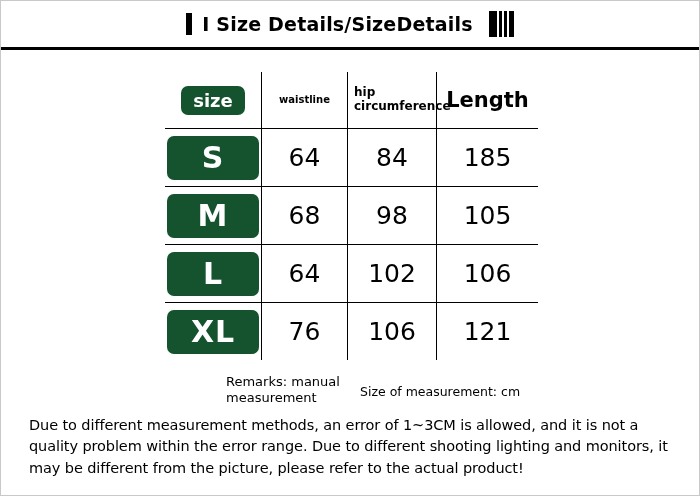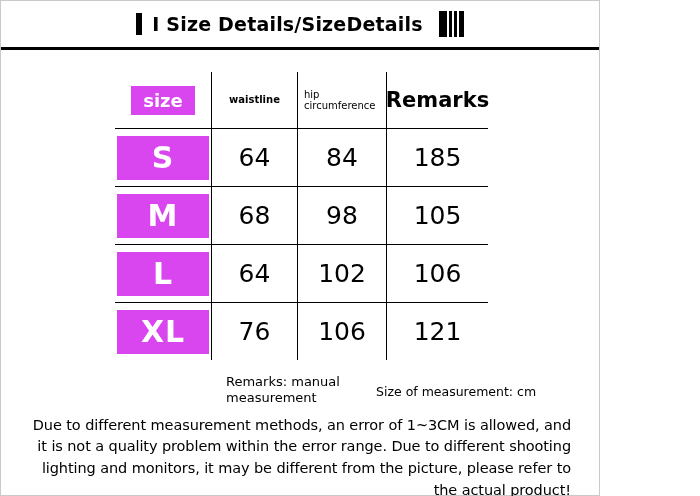--- a/index.html
+++ b/index.html
@@ -9,21 +9,21 @@
   body {
     width: 700px;
     height: 496px;
     background: #ffffff;
     font-family: "DejaVu Sans", sans-serif;
     color: #000000;
     overflow: hidden;
   }
   .page {
     position: relative;
-    width: 600px;
+    width: 700px;
     height: 496px;
     box-sizing: border-box;
     border: 1px solid #c9c9c9;
     background: #ffffff;
   }
 
   
   .header {
     position: relative;
     height: 46px;
@@ -106,46 +106,47 @@
 
   .cell {
     display: flex;
     align-items: center;
     justify-content: center;
     height: 100%;
     text-align: center;
   }
 
   .chip {
-    background: #d946ef;
+    background: #14532d;
     color: #ffffff;
     display: inline-flex;
     align-items: center;
     justify-content: center;
+    border-radius: 7px;
   }
   .chip-size {
     font-size: 18px;
     font-weight: 700;
     padding: 4px 12px;
   }
   .chip-letter {
     font-size: 30px;
     font-weight: 800;
     width: 92px;
     height: 44px;
     letter-spacing: 1px;
   }
   .hdr-text {
     font-size: 10px;
     font-weight: 600;
     line-height: 1.15;
   }
   .hdr-text.small {
-    font-size: 10px;
-    font-weight: 400;
+    font-size: 12px;
+    font-weight: 700;
   }
   .hdr-text.big {
     font-size: 21px;
     font-weight: 700;
   }
   .hdr-hip {
     text-align: left;
     padding-left: 6px;
     line-height: 1.25;
   }
@@ -153,38 +154,37 @@
     font-size: 25px;
     font-weight: 400;
   }
 
   
   .notes-row {
     display: flex;
     align-items: flex-start;
     margin-top: 14px;
     padding-left: 225px;
-    gap: 30px;
+    gap: 14px;
   }
   .remark {
     font-size: 13px;
     line-height: 1.25;
     max-width: 120px;
   }
   .unit {
     font-size: 12.5px;
     padding-top: 10px;
     white-space: nowrap;
   }
   .disclaimer {
     margin: 8px 28px 0 28px;
     font-size: 14.5px;
     line-height: 1.5;
     letter-spacing: -0.1px;
-    text-align: right;
   }
 </style>
 </head>
 <body>
 
 <div class="page">
 
   <div class="header">
     <div class="header-inner">
       <span class="title-bar"></span>
@@ -215,21 +215,21 @@
           </div>
         </td>
         <td class="col-hip">
           <div class="hdr-hip">
             <div class="hdr-text small">hip</div>
             <div class="hdr-text small">circumference</div>
           </div>
         </td>
         <td class="col-len">
           <div class="cell">
-            <span class="hdr-text big">Remarks</span>
+            <span class="hdr-text big">Length</span>
           </div>
         </td>
       </tr>
 
       <tr>
         <td>
           <div class="cell">
                 <span class="chip chip-letter">S</span>
               </div>
         </td>

